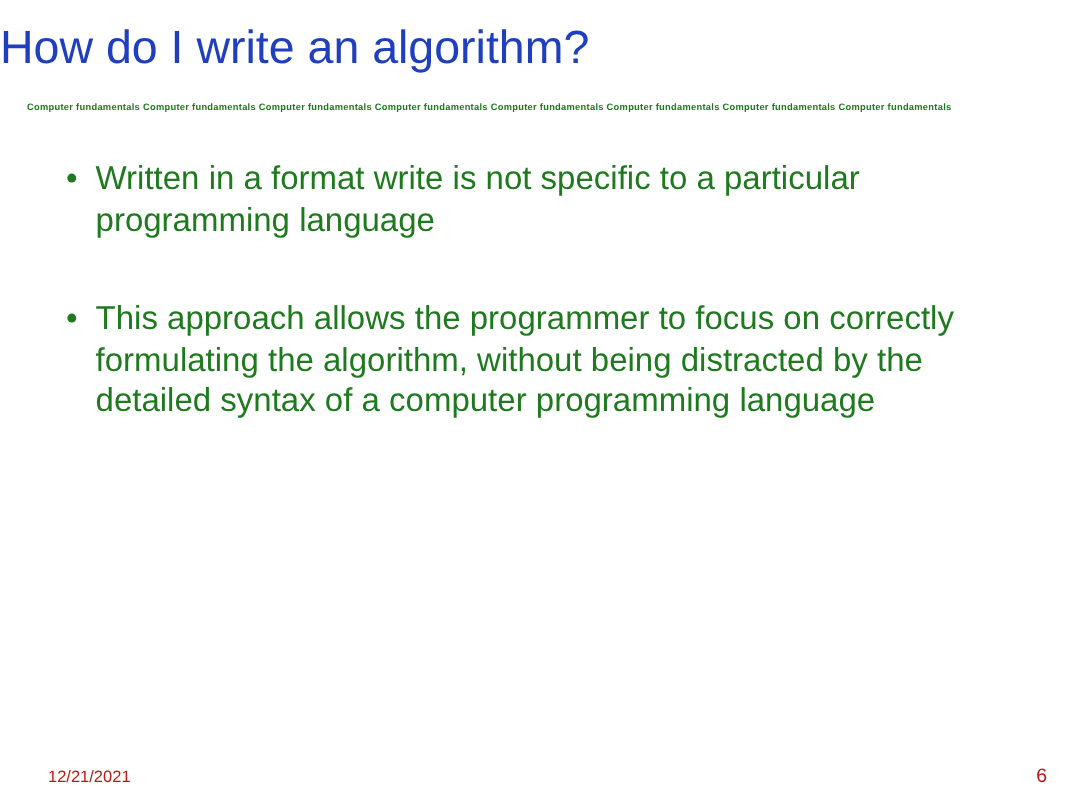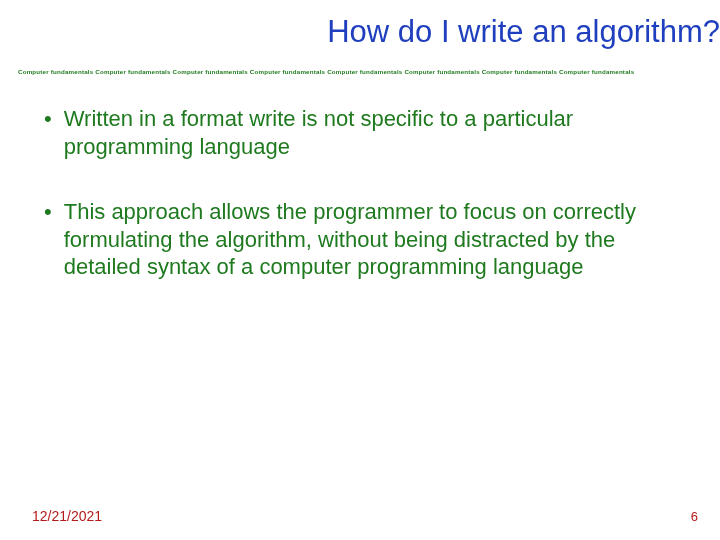--- a/index.html
+++ b/index.html
@@ -8,21 +8,21 @@
     height: 540px;
     background: #ffffff;
     font-family: Verdana, Geneva, sans-serif;
     position: relative;
     overflow: hidden;
   }
   .title {
     font-family: "Comic Sans MS", cursive, sans-serif;
     color: #1f3fbf;
     font-size: 31px;
-    text-align: right;
+    text-align: left;
     padding-top: 14px;
     font-weight: normal;
   }
   .ribbon {
     color: #1f7a1f;
     font-size: 6.2px;
     font-weight: bold;
     padding: 18px 18px 0 18px;
     white-space: nowrap;
     overflow: hidden;
@@ -44,21 +44,21 @@
     padding-left: 4px;
   }
   .bullet .text {
     flex: 1 1 auto;
   }
   .footer-date {
     position: absolute;
     left: 32px;
     bottom: 16px;
     color: #b51a1a;
-    font-size: 14px;
+    font-size: 11px;
   }
   .footer-page {
     position: absolute;
     right: 22px;
     bottom: 16px;
     color: #b51a1a;
     font-size: 13px;
   }
 </style>
 </head>

